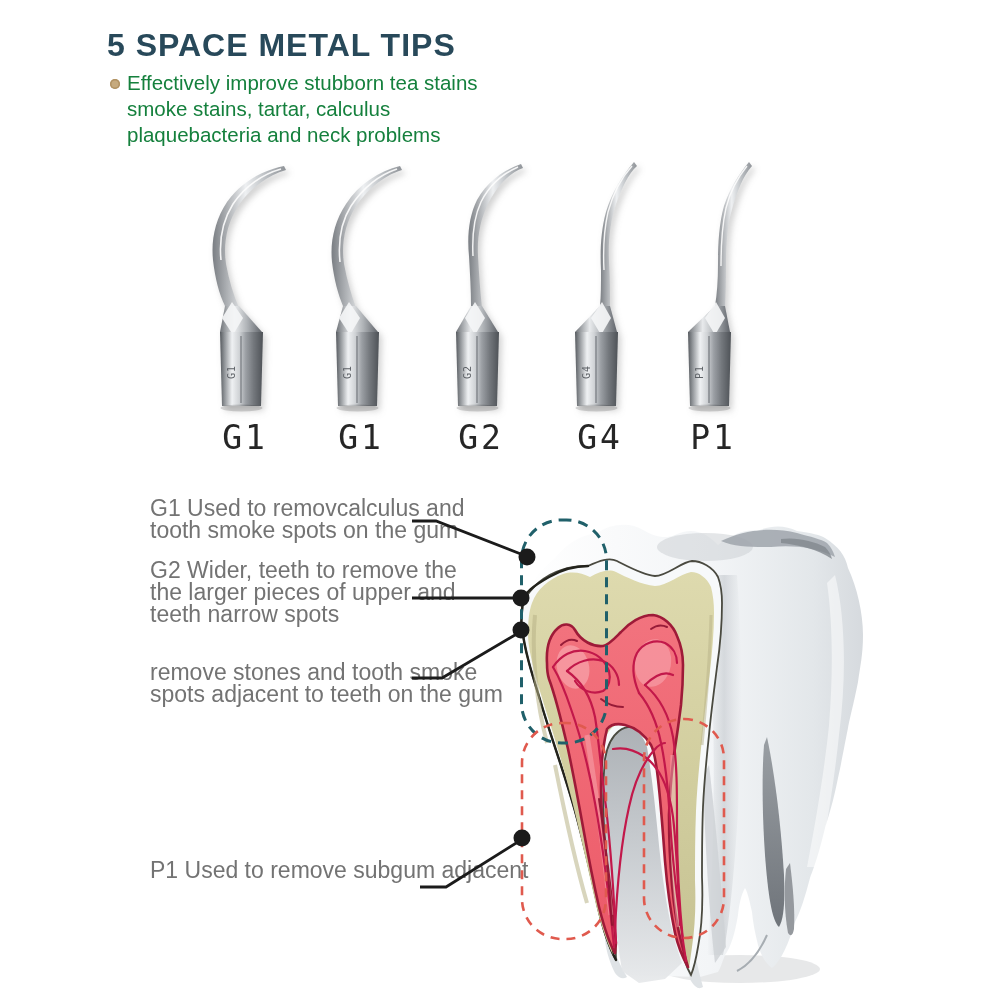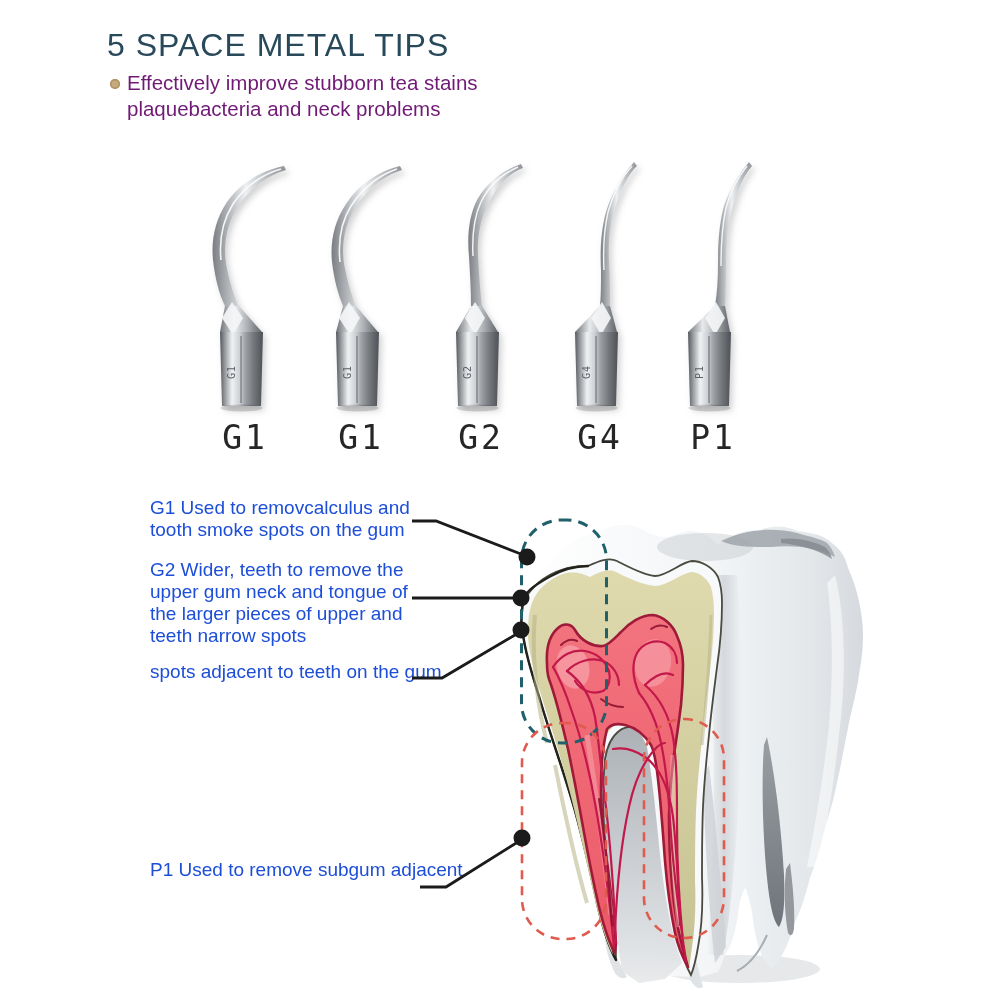--- a/index.html
+++ b/index.html
@@ -2,37 +2,37 @@
 <html><head>
 <meta charset="utf-8">
 <style>
   html,body{margin:0;padding:0;background:#ffffff;}
   .canvas{
     position:relative;width:1000px;height:1000px;background:#ffffff;
     font-family:"Liberation Sans",sans-serif;overflow:hidden;
   }
   .page-title{
     position:absolute;left:107px;top:27px;margin:0;
-    font-size:32px;font-weight:normal;letter-spacing:1px;color:#28495a;
+    font-size:32px;font-weight:bold;letter-spacing:1px;color:#28495a;
   }
   .intro{position:absolute;left:106px;top:70px;}
   .intro-bullet{
     position:absolute;left:4px;top:9px;width:10px;height:10px;border-radius:50%;
     background:#c6aa7e;box-shadow:inset 0 0 0 1.5px #b19263;
   }
-  .intro-lines{margin-left:21px;font-size:20.5px;line-height:26px;color:#701a75;}
+  .intro-lines{margin-left:21px;font-size:20.5px;line-height:26px;color:#15803d;}
   .tip{position:absolute;top:160px;width:95px;height:258px;}
   .tip svg{filter:drop-shadow(3px 4px 3px rgba(70,70,70,0.25));}
   .tip-label{
     position:absolute;top:418px;width:90px;text-align:center;
     font-family:"DejaVu Sans Mono",monospace;font-size:33px;font-weight:500;
     letter-spacing:3px;color:#262626;
   }
   .annotation{
-    position:absolute;left:150px;font-size:19px;line-height:22px;color:#1d4ed8;
+    position:absolute;left:150px;font-size:23px;line-height:22px;color:#737373;
   }
   .tooth-svg{position:absolute;left:505px;top:495px;}
   .overlay-svg{position:absolute;left:0;top:0;pointer-events:none;}
 </style>
 </head>
 <body>
 
 <div class="canvas">
 
   <svg width="0" height="0" style="position:absolute" aria-hidden="true">
@@ -90,20 +90,21 @@
       </linearGradient>
     </defs>
   </svg>
 
   <h1 class="page-title">5 SPACE METAL TIPS</h1>
 
   <div class="intro">
     <span class="intro-bullet"></span>
     <div class="intro-lines">
       <div>Effectively improve stubborn tea stains</div>
+      <div>smoke stains, tartar, calculus</div>
       <div>plaquebacteria and neck problems</div>
     </div>
   </div>
 
   <div>
 
     <div class="tip" style="left:205px">
       <svg width="95" height="255" viewBox="0 0 95 255">
         <path d="M79,6 C58,10 36,22 22,42 C10,60 6,80 8,100 C10,118 14,134 20,146 L34,148 C28,134 24,120 21,104 C18,84 22,64 32,48 C42,32 60,16 81,10 Z" fill="url(#gHook)"></path>
         <path d="M76,9 C58,14 40,26 28,44 C18,60 14,80 16,100" fill="none" stroke="#fdfdfd" stroke-width="1.6" opacity="0.9"></path>
@@ -173,25 +174,25 @@
     </div>
     <div class="tip-label" style="left:668px">P1</div>
   </div>
 
   <div class="annotation" style="top:497px">
     <div>G1 Used to removcalculus and</div>
     <div>tooth smoke spots on the gum</div>
   </div>
   <div class="annotation" style="top:559px">
     <div>G2 Wider, teeth to remove the</div>
-    <div>upper gum neck and tongue of</div>
     <div>the larger pieces of upper and</div>
     <div>teeth narrow spots</div>
   </div>
   <div class="annotation" style="top:661px">
+    <div>remove stones and tooth smoke</div>
     <div>spots adjacent to teeth on the gum</div>
   </div>
   <div class="annotation" style="top:859px">
     <div>P1 Used to remove subgum adjacent</div>
   </div>
 
   <svg class="tooth-svg" width="490" height="505" viewBox="0 0 490 505">
 
     <ellipse cx="235" cy="474" rx="80" ry="14" fill="#b9bdc0" opacity="0.35"></ellipse>
 

